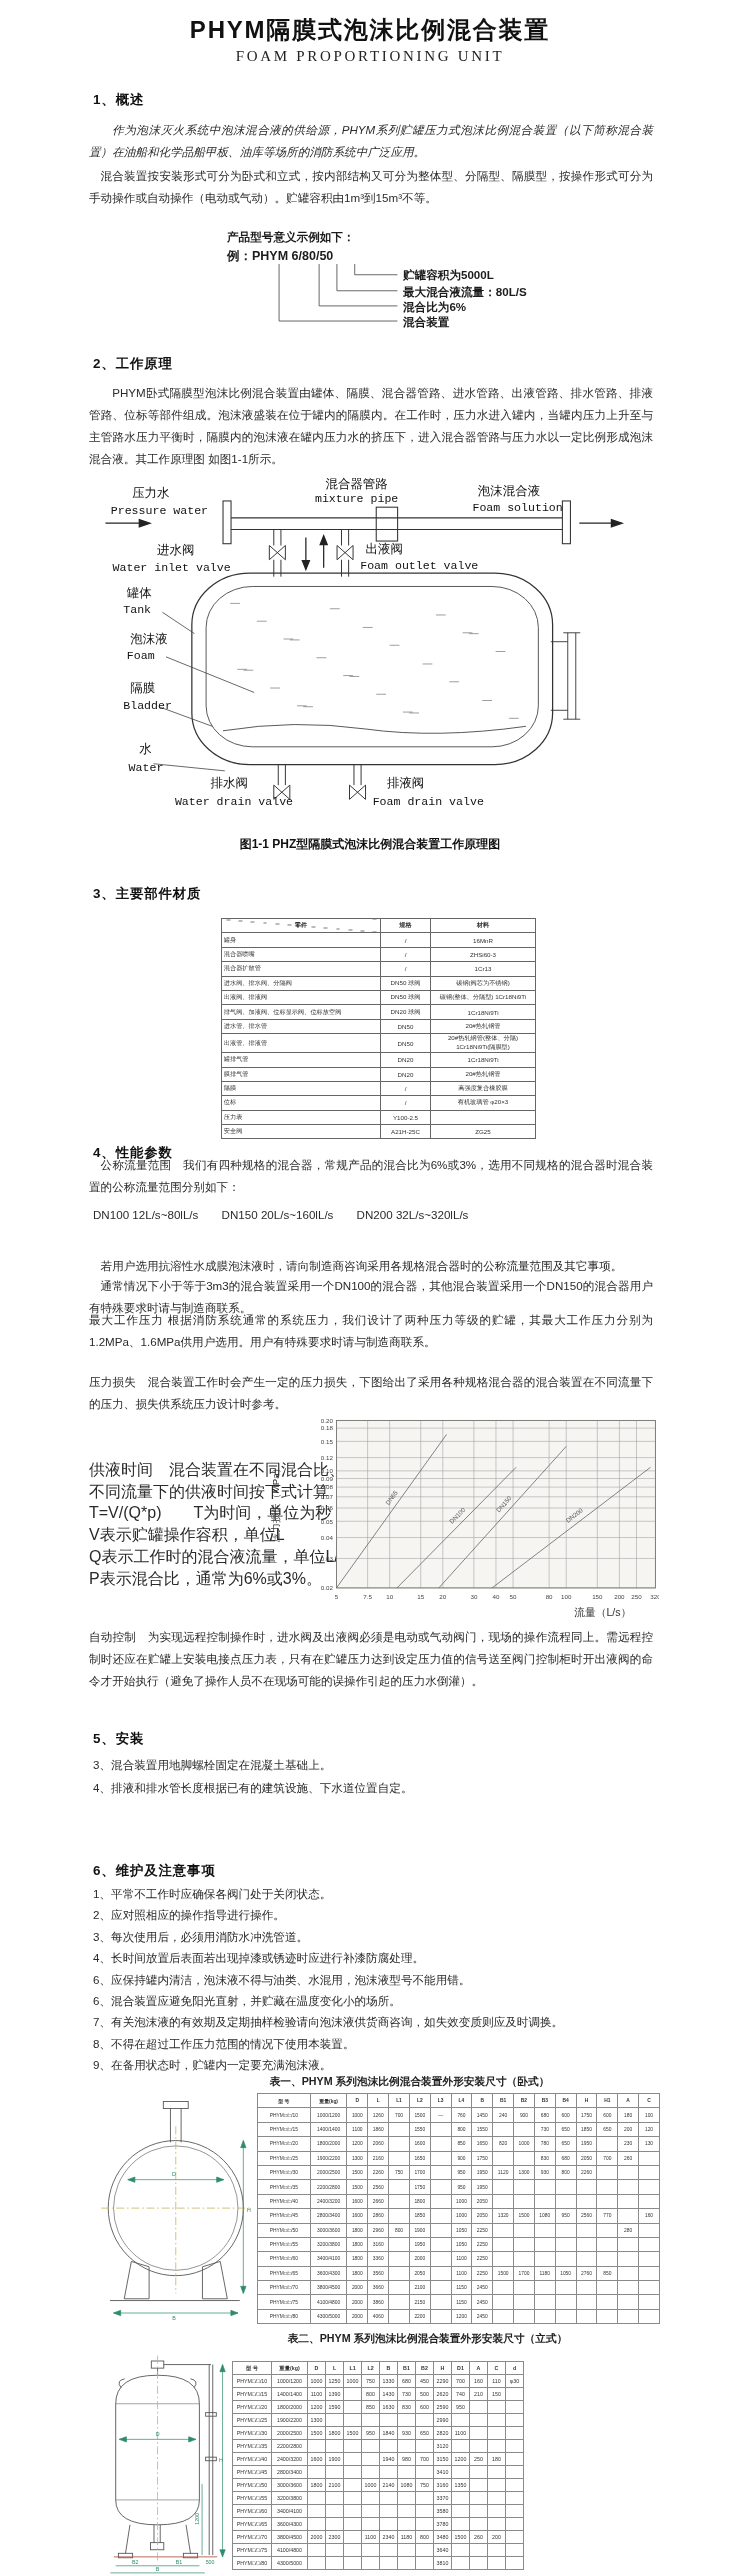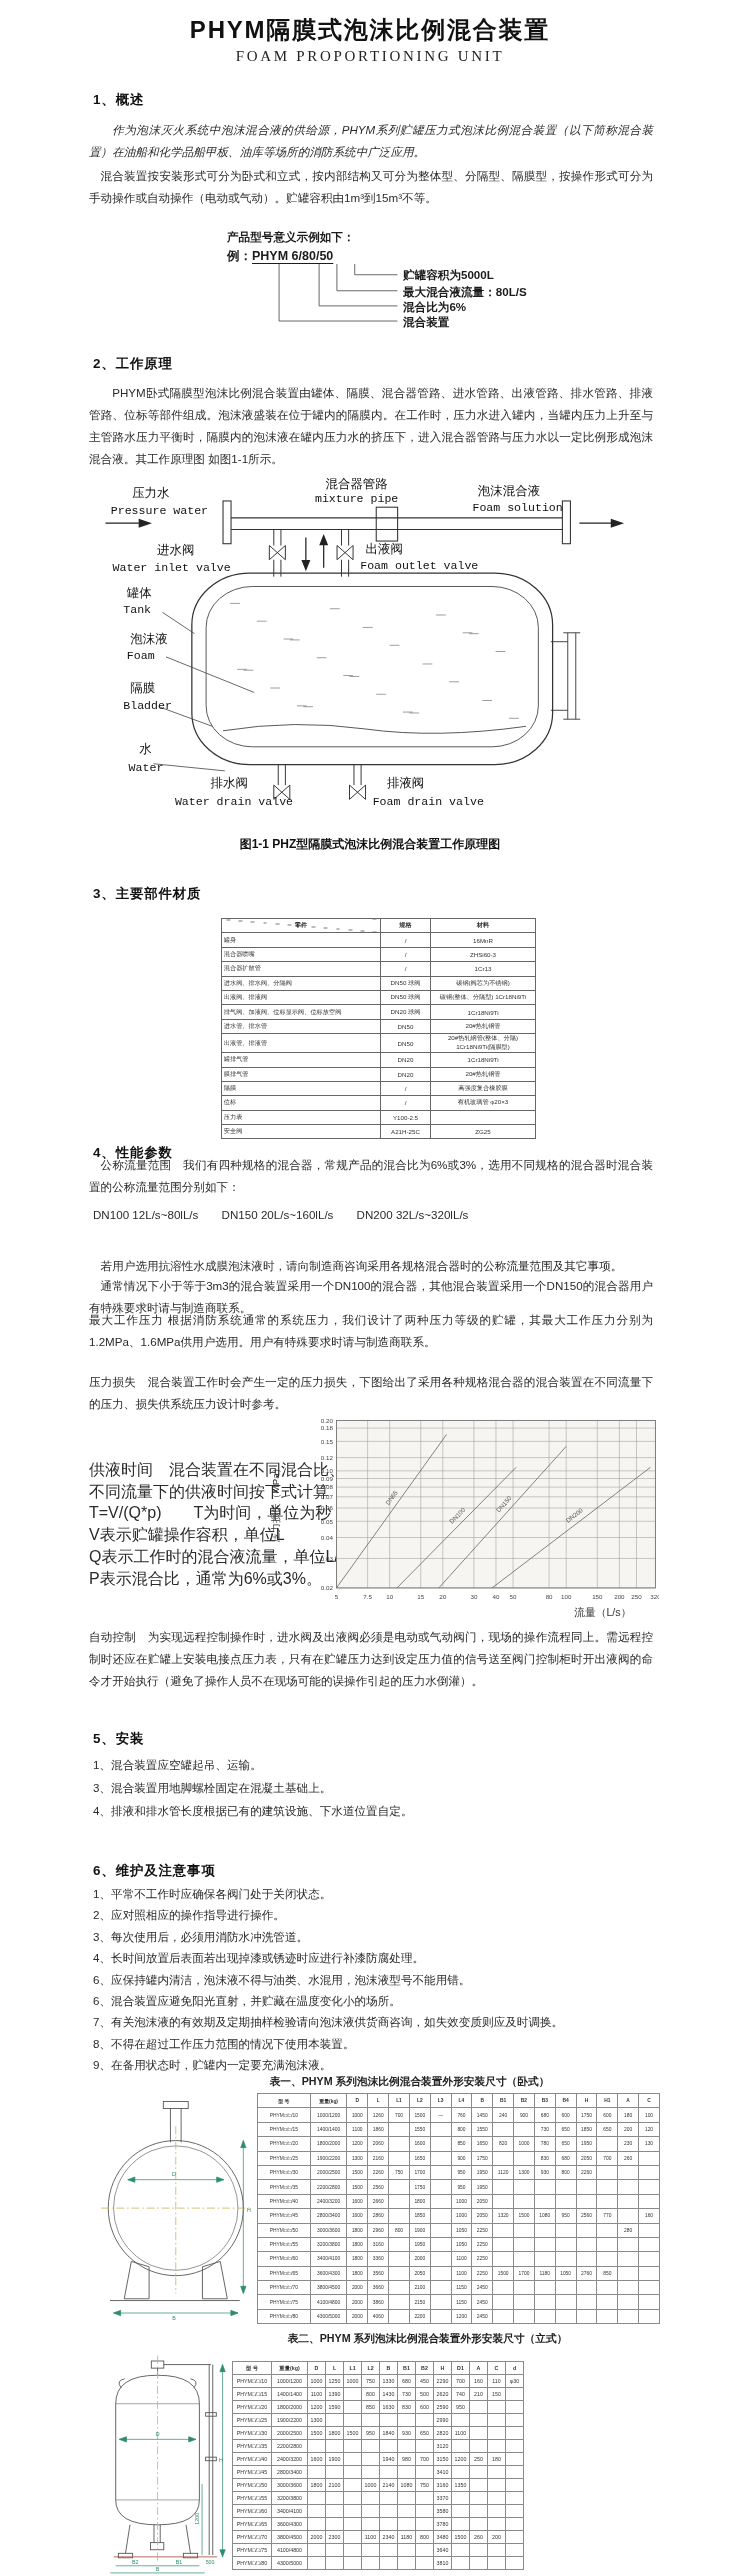--- a/index.html
+++ b/index.html
@@ -7,21 +7,21 @@
         font-family:"Liberation Sans",sans-serif;color:#222;}
   .abs{position:absolute;}
   .doc-title{width:740px;text-align:center;font-size:24px;font-weight:bold;letter-spacing:1.8px;color:#111;}
   .doc-sub{width:740px;text-align:center;font-size:15px;letter-spacing:2.7px;color:#222;
            font-family:"Liberation Serif",serif;}
   .h2{font-size:13.4px;font-weight:bold;color:#111;letter-spacing:0.9px;}
   .para{font-size:11.6px;line-height:22px;color:#2a2a2a;text-align:justify;width:564px;}
   .ind2{text-indent:2em;} .ind1{text-indent:1em;}
   .model-intro{font-size:11.6px;font-weight:600;color:#1c1c1c;}
   .model-code{font-size:12.5px;font-weight:600;color:#1c1c1c;}
-  .model-code .code-u{text-decoration:underline;text-underline-offset:2.7px;}
+  .model-code .code-u{text-underline-offset:2.7px;}
   .model-label{font-size:11.6px;font-weight:600;color:#1c1c1c;line-height:15px;white-space:nowrap;}
   .fig-caption{width:580px;text-align:center;font-size:12px;font-weight:bold;color:#111;}
   .tbl-caption{text-align:center;font-size:10.7px;font-weight:600;color:#222;}
   .supply-line{font-size:16px;line-height:21.7px;color:#2a2a2a;white-space:nowrap;}
   .li-5{font-size:11.6px;line-height:23px;color:#2a2a2a;white-space:nowrap;}
   .li-6{font-size:11.6px;line-height:21.4px;color:#2a2a2a;white-space:nowrap;}
   table.dim{border-collapse:collapse;table-layout:fixed;background:#fff;}
   table.dim th,table.dim td{border:0.9px solid #8a8a8a;padding:0 0.9px;text-align:center;
       color:#333;overflow:hidden;white-space:nowrap;}
   table.mat{border-collapse:collapse;table-layout:fixed;width:314px;}
@@ -360,21 +360,20 @@
       <line x1="192.91796530718796" y1="196" x2="335.875042994946" y2="37.12156847731973" stroke="#666" stroke-width="0.9"></line>
       <text transform="translate(267.5443580354549,103.61686266252585) rotate(-48.01946491255035)" font-size="7" fill="#555" text-anchor="middle">DN150</text>
       <line x1="252.58463197385464" y1="196" x2="430.44447220464167" y2="60.61005095968011" stroke="#666" stroke-width="0.9"></line>
       <text transform="translate(346.4075441007875,116.53552802782406) rotate(-37.27901053584193)" font-size="7" fill="#555" text-anchor="middle">DN200</text>
     </svg>
 
   <div class="abs para" style="top:1626px;left:89px;">自动控制　为实现远程控制操作时，进水阀及出液阀必须是电动或气动阀门，现场的操作流程同上。需远程控制时还应在贮罐上安装电接点压力表，只有在贮罐压力达到设定压力值的信号送至阀门控制柜时开出液阀的命令才开始执行（避免了操作人员不在现场可能的误操作引起的压力水倒灌）。</div>
 
   <div class="abs h2" style="top:1730px;left:93px;">5、安装</div>
   <div class="abs" style="top:1753px;left:93px;">
-      <div class="li-5">1、混合装置应空罐起吊、运输。</div>
       <div class="li-5">3、混合装置用地脚螺栓固定在混凝土基础上。</div>
       <div class="li-5">4、排液和排水管长度根据已有的建筑设施、下水道位置自定。</div>
     </div>
 
   <div class="abs h2" style="top:1862px;left:93px;">6、维护及注意事项</div>
   <div class="abs" style="top:1883px;left:93px;">
       <div class="li-6">1、平常不工作时应确保各阀门处于关闭状态。</div>
       <div class="li-6">2、应对照相应的操作指导进行操作。</div>
       <div class="li-6">3、每次使用后，必须用消防水冲洗管道。</div>
       <div class="li-6">4、长时间放置后表面若出现掉漆或锈迹时应进行补漆防腐处理。</div>

